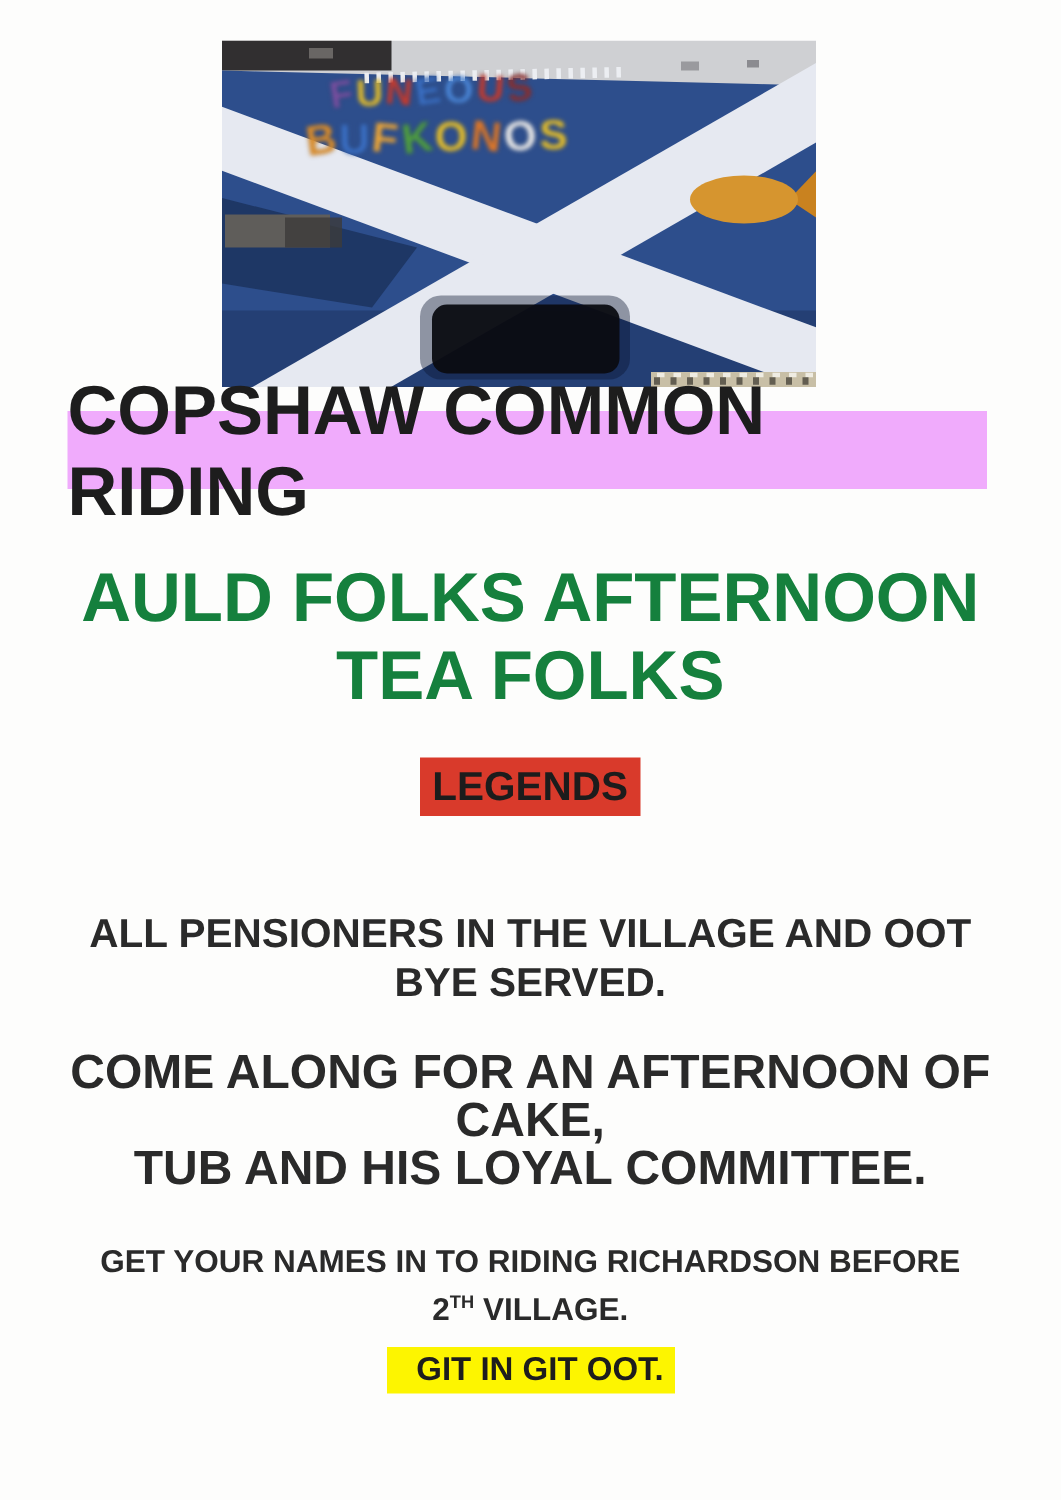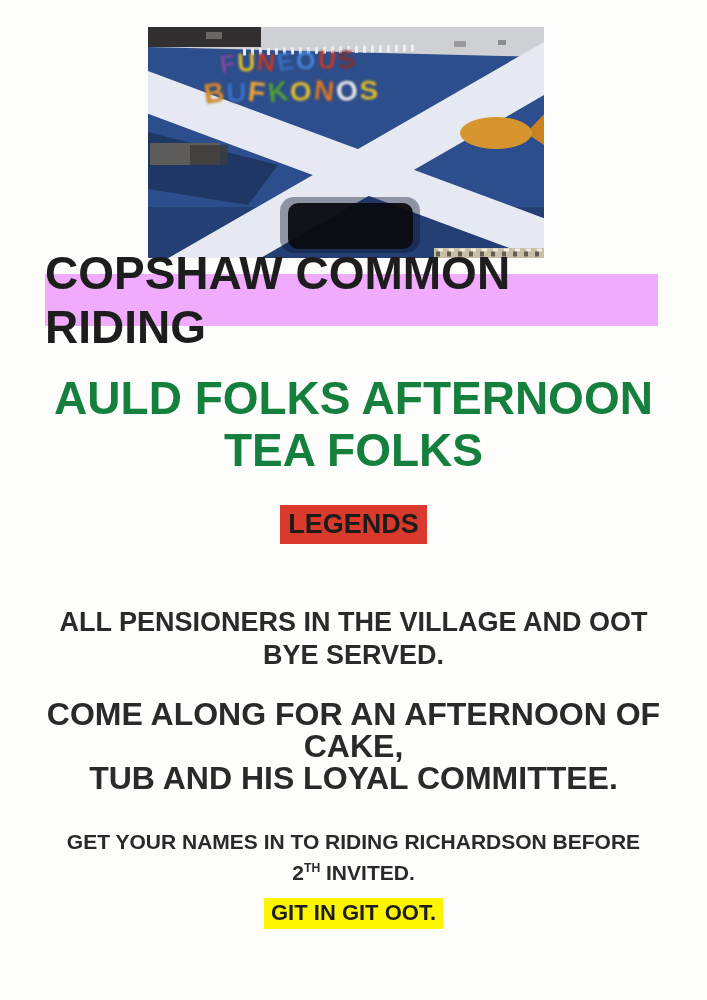--- a/index.html
+++ b/index.html
@@ -66,21 +66,21 @@
     color: #2a2a2a;
   }
   .rsvp {
     top: 828px;
     font-size: 21px; font-weight: 700; line-height: 27px;
     color: #2a2a2a;
   }
   .footer-line { top: 898px; font-size: 22px; font-weight: 700; }
   .footer-line .hl {
     display: inline-block;
-    padding: 2px 7px 3px 7px;
+    padding: 2px 7px 3px 20px;
     color: #1d1d1d;
   }
 </style>
 </head>
 <body>
 
 <div class="photo">
   <svg viewBox="0 0 396 231" preserveAspectRatio="none">
 
     <rect x="0" y="0" width="396" height="32" fill="#cfd0d3"></rect>
@@ -155,18 +155,18 @@
   <div>BYE SERVED.</div>
 </div>
 
 <div class="center-block details">
   <div>COME ALONG FOR AN AFTERNOON OF CAKE,</div>
   <div>TUB AND HIS LOYAL COMMITTEE.</div>
 </div>
 
 <div class="center-block rsvp">
   <div>GET YOUR NAMES IN TO RIDING RICHARDSON BEFORE</div>
-  <div><span>2</span><span class="sup">TH</span><span> INVITED.</span></div>
+  <div><span>2</span><span class="sup">TH</span><span> VILLAGE.</span></div>
 </div>
 
 <div class="center-block footer-line">
   <span class="hl" id="footer-hl" style="background: rgb(253, 245, 0);">GIT IN GIT OOT.</span>
 </div>
 
 </body></html>

